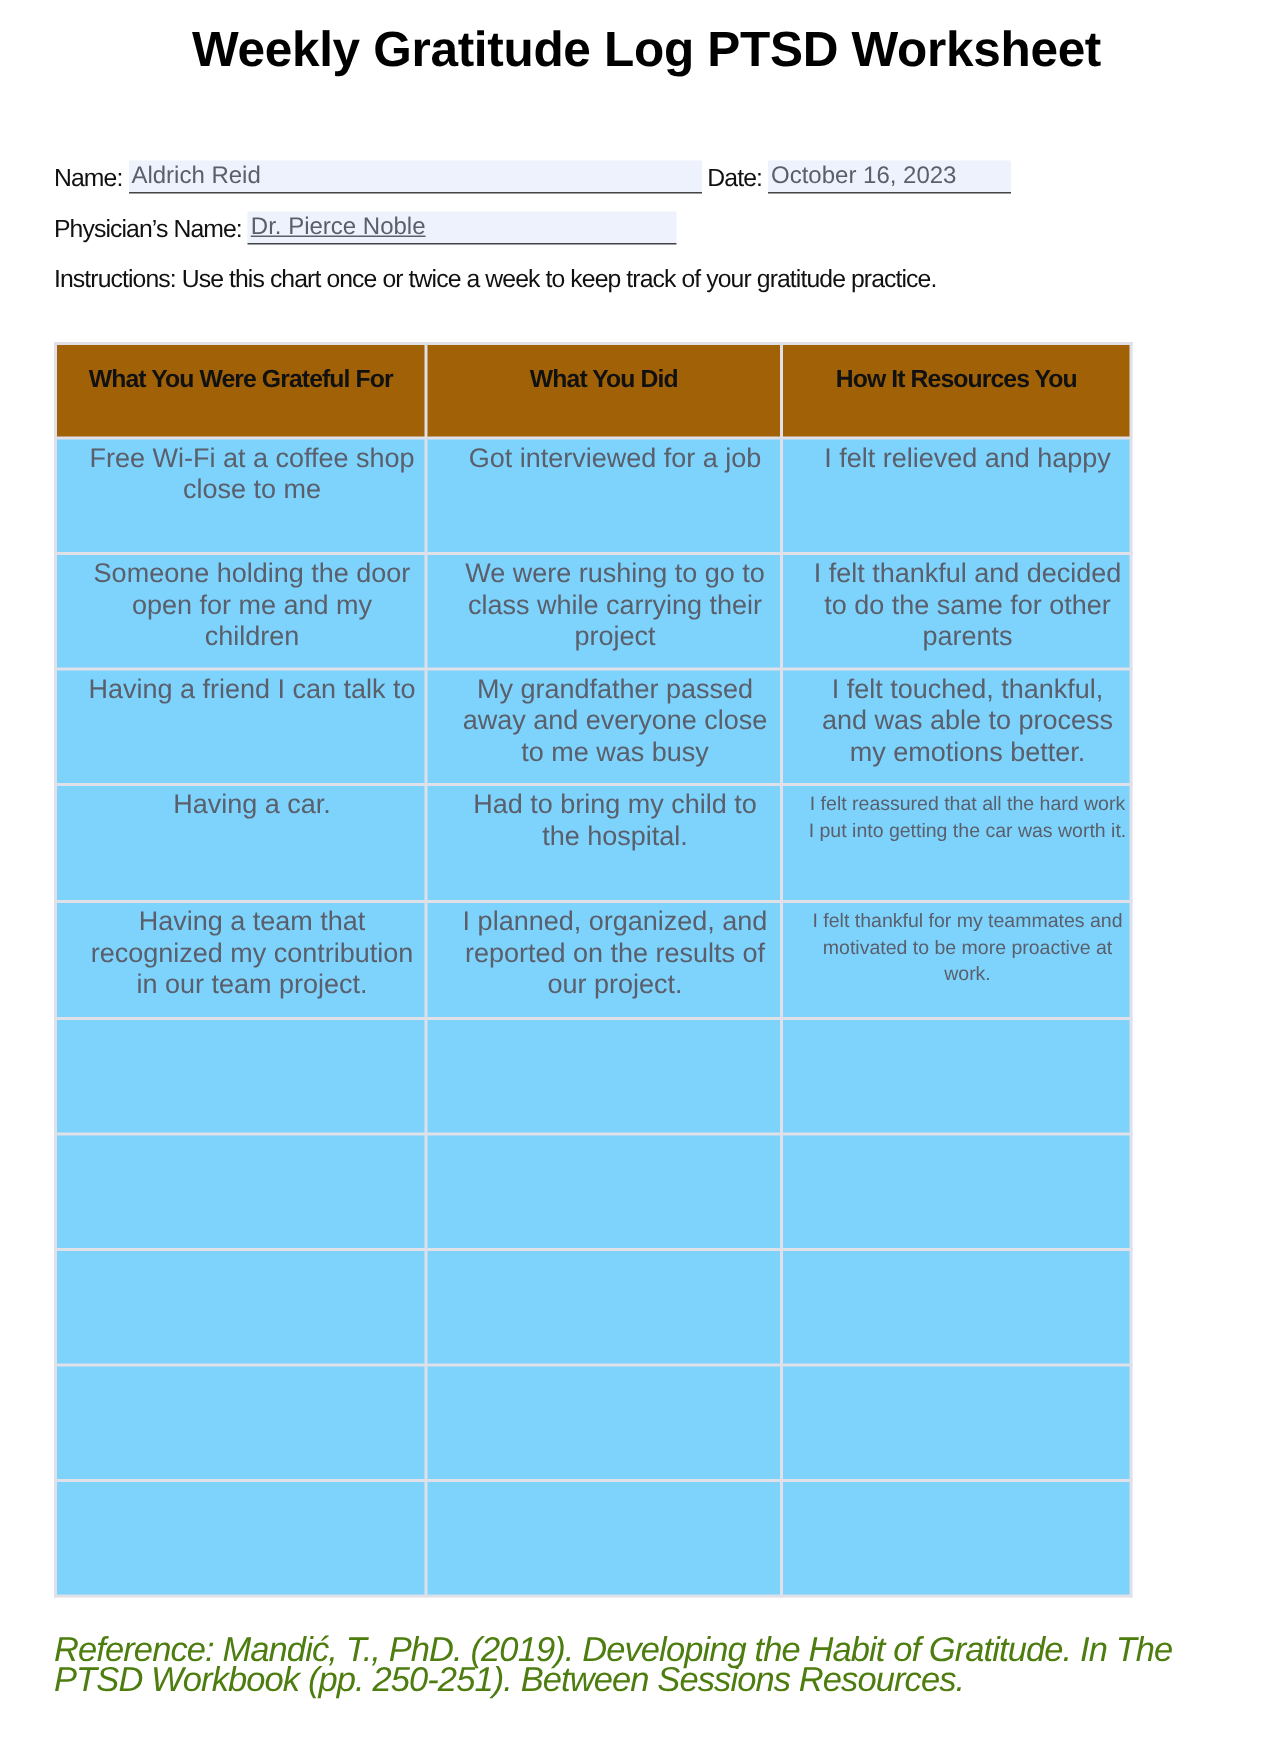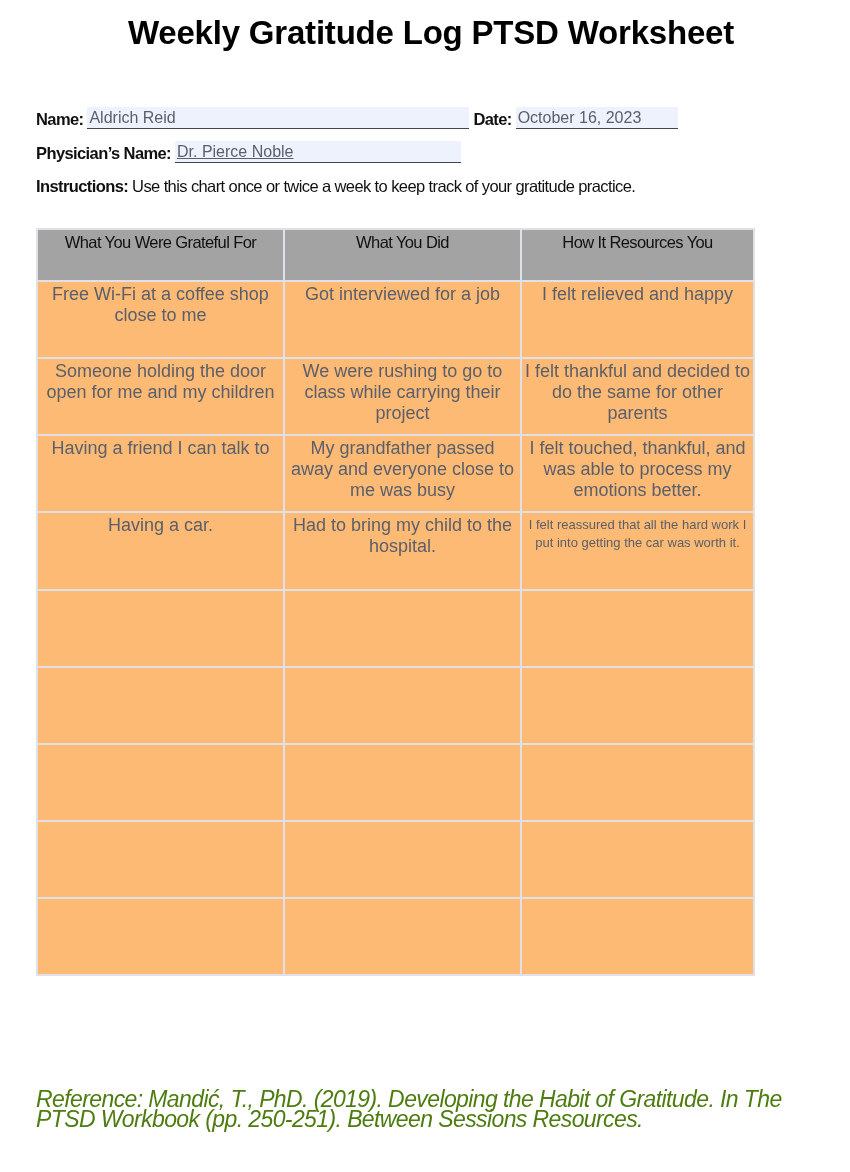--- a/index.html
+++ b/index.html
@@ -1,27 +1,27 @@
 <!DOCTYPE html>
 <html><head>
   <meta charset="utf-8">
   <style>
     html, body { margin: 0; padding: 0; background: #ffffff; }
     body { width: 850px; height: 1172px; position: relative; font-family: "Liberation Sans", sans-serif; color: #000; overflow: hidden; }
     .title { position: absolute; left: 0; top: 14px; width: 862px; text-align: center; font-size: 33px; font-weight: bold; letter-spacing: -0.2px; }
     .row { position: absolute; left: 36px; font-size: 16.5px; letter-spacing: -0.6px; }
-    .lbl { font-weight: bold; color: #111; }
+    .lbl { font-weight: normal; color: #111; }
     .field { display: inline-block; background: #eef2fd; color: #5a5f6b; border-bottom: 1px solid #444; font-size: 16px; letter-spacing: 0; padding: 0 2px; height: 21px; line-height: 21px; vertical-align: bottom; }
     .row1 { top: 107px; }
     .row2 { top: 141px; }
     .row3 { top: 177px; color: #111; }
     table { position: absolute; left: 36px; top: 228px; border-collapse: collapse; table-layout: fixed; width: 717px; }
     td, th { border: 2px solid #e0e0e8; text-align: center; vertical-align: top; padding: 2px 2px 0; color: #5a5f6b; font-size: 18px; line-height: 21px; font-weight: normal; }
-    th { background: #a3a3a3; color: #111; font-weight: normal; font-size: 16.5px; letter-spacing: -0.6px; line-height: 20px; padding-top: 2px; height: 48px; }
-    td { background: #fdba74; height: 73px; }
+    th { background: #a16207; color: #111; font-weight: bold; font-size: 16.5px; letter-spacing: -0.6px; line-height: 20px; padding-top: 13px; height: 48px; }
+    td { background: #7dd3fc; height: 73px; padding-left: 17px; }
     td.small { font-size: 13px; line-height: 17.5px; padding-top: 3px; }
     .ref { position: absolute; left: 36px; top: 1089px; width: 780px; font-size: 23px; font-style: italic; color: #4d7c0f; line-height: 20px; letter-spacing: -0.6px; }
   </style>
 </head>
 <body>
 
 <div class="title">Weekly Gratitude Log PTSD Worksheet</div>
 
 <div class="row row1">
   <span class="lbl">Name:</span>
@@ -67,20 +67,25 @@
       <td>Having a friend I can talk to</td>
       <td>My grandfather passed away and everyone close to me was busy</td>
       <td>I felt touched, thankful, and was able to process my emotions better.</td>
     </tr>
     <tr>
       <td>Having a car.</td>
       <td>Had to bring my child to the hospital.</td>
       <td class="small">I felt reassured that all the hard work I put into getting the car was worth it.</td>
     </tr>
     <tr>
+      <td>Having a team that recognized my contribution in our team project.</td>
+      <td>I planned, organized, and reported on the results of our project.</td>
+      <td class="small">I felt thankful for my teammates and motivated to be more proactive at work.</td>
+    </tr>
+    <tr>
       <td></td>
       <td></td>
       <td></td>
     </tr>
     <tr>
       <td></td>
       <td></td>
       <td></td>
     </tr>
     <tr>

